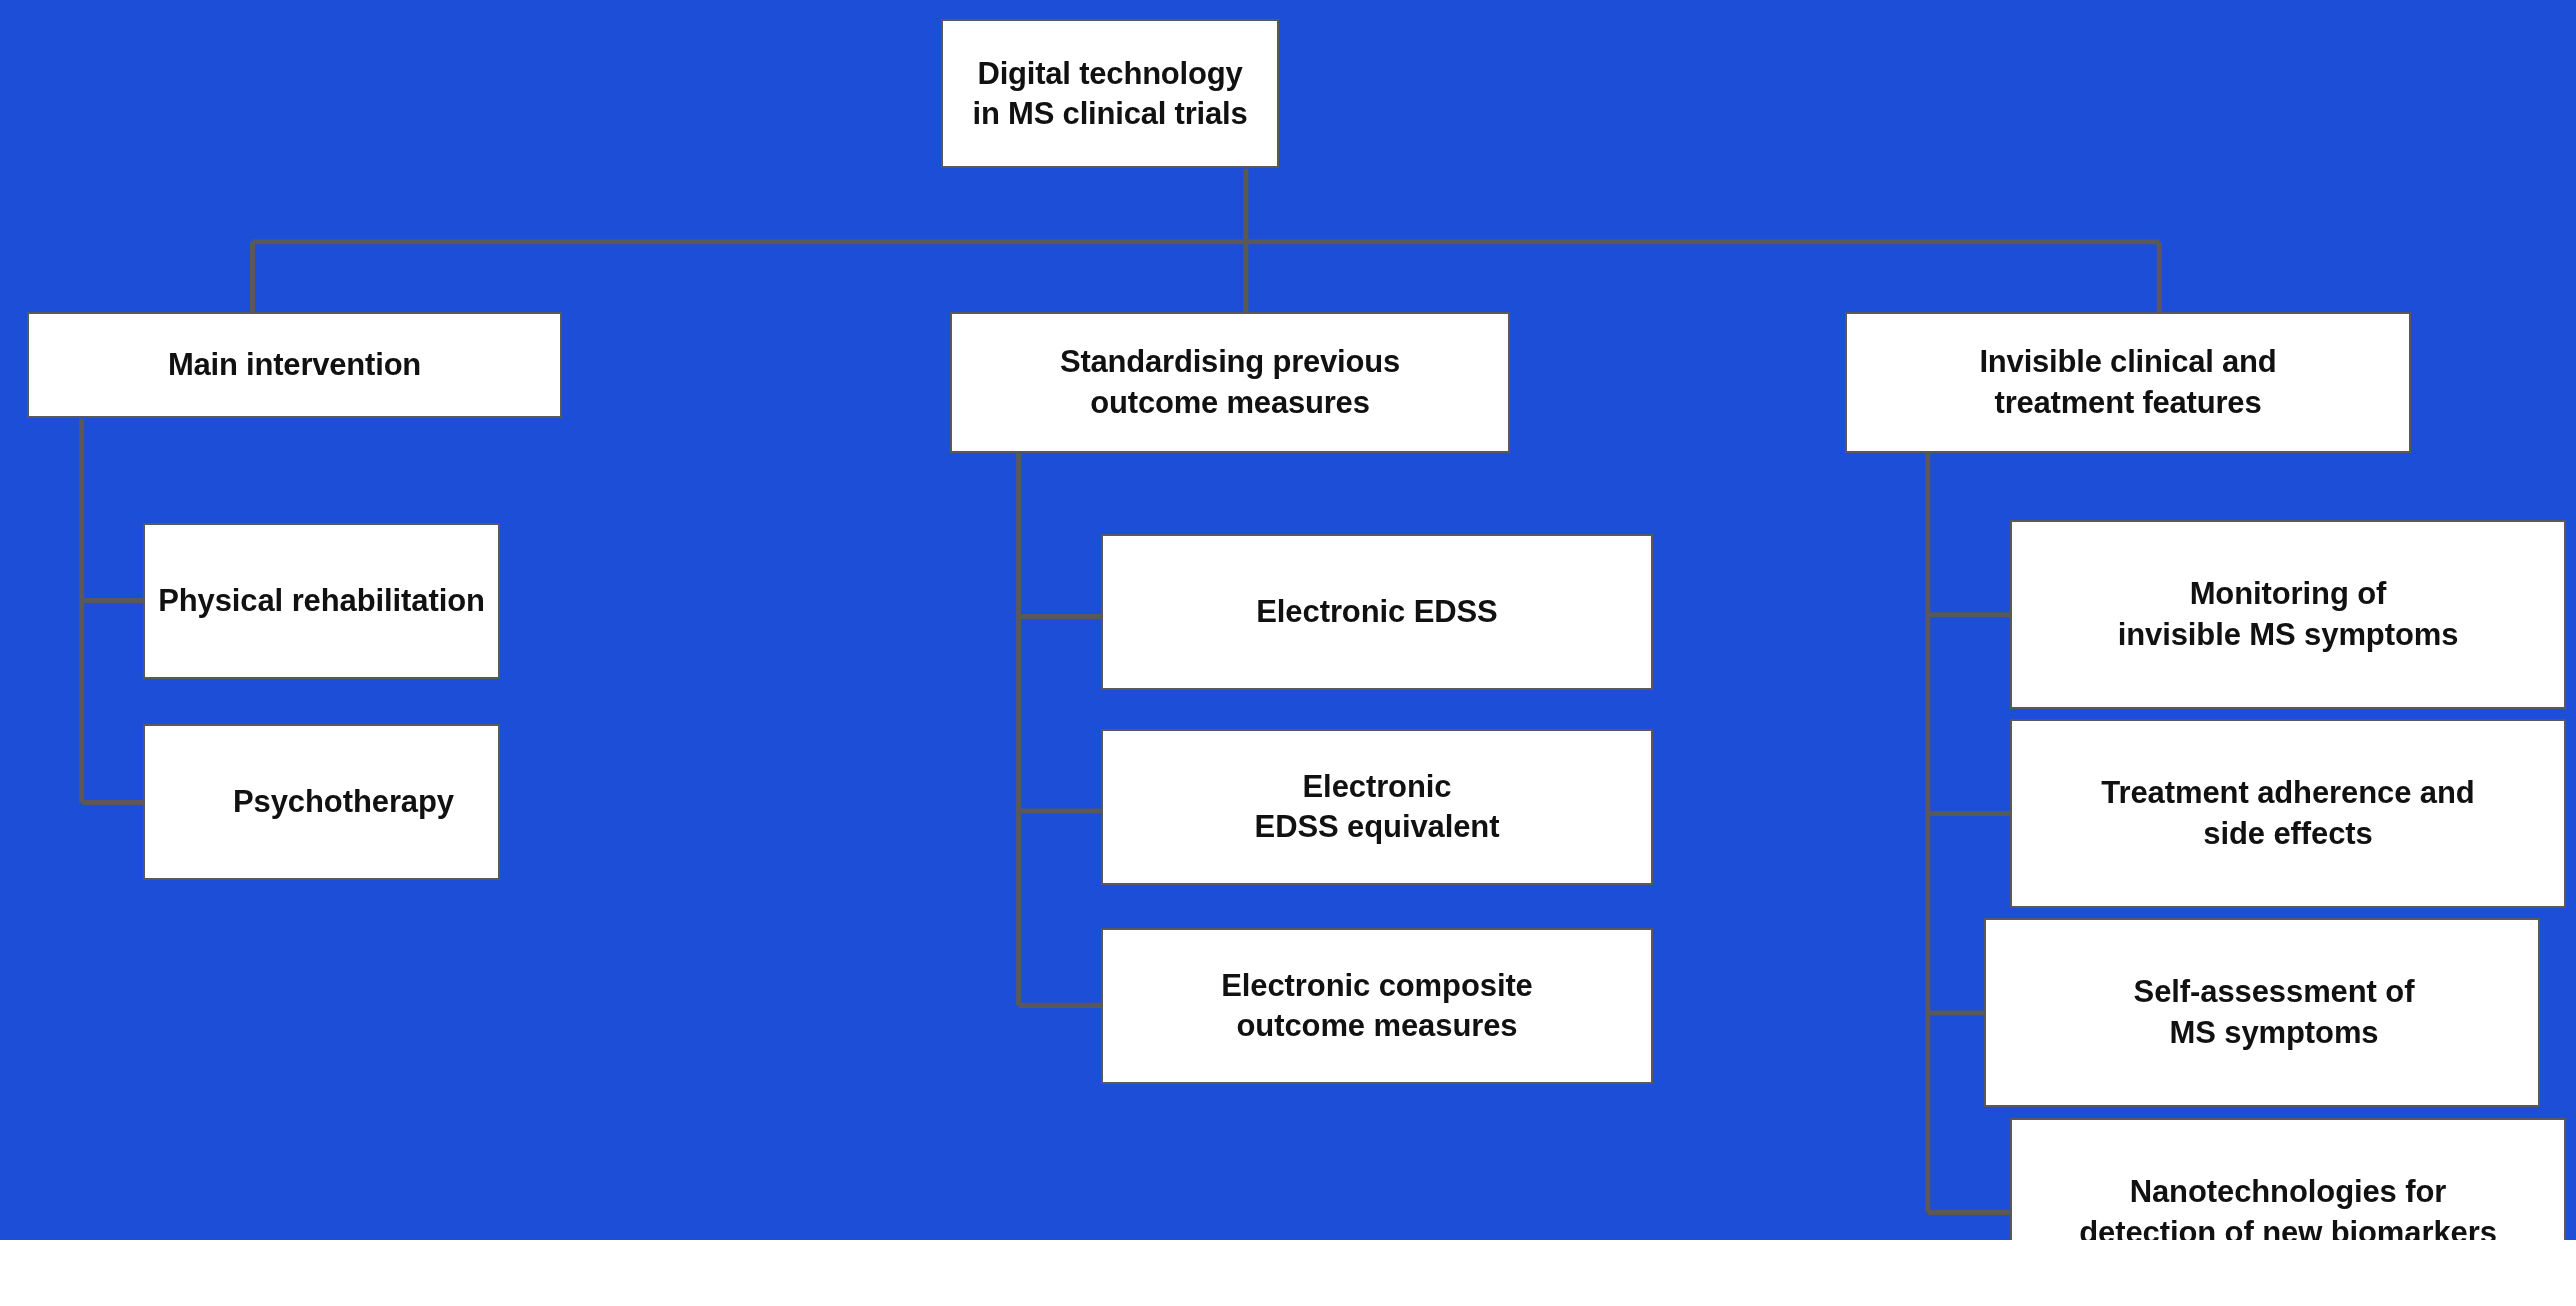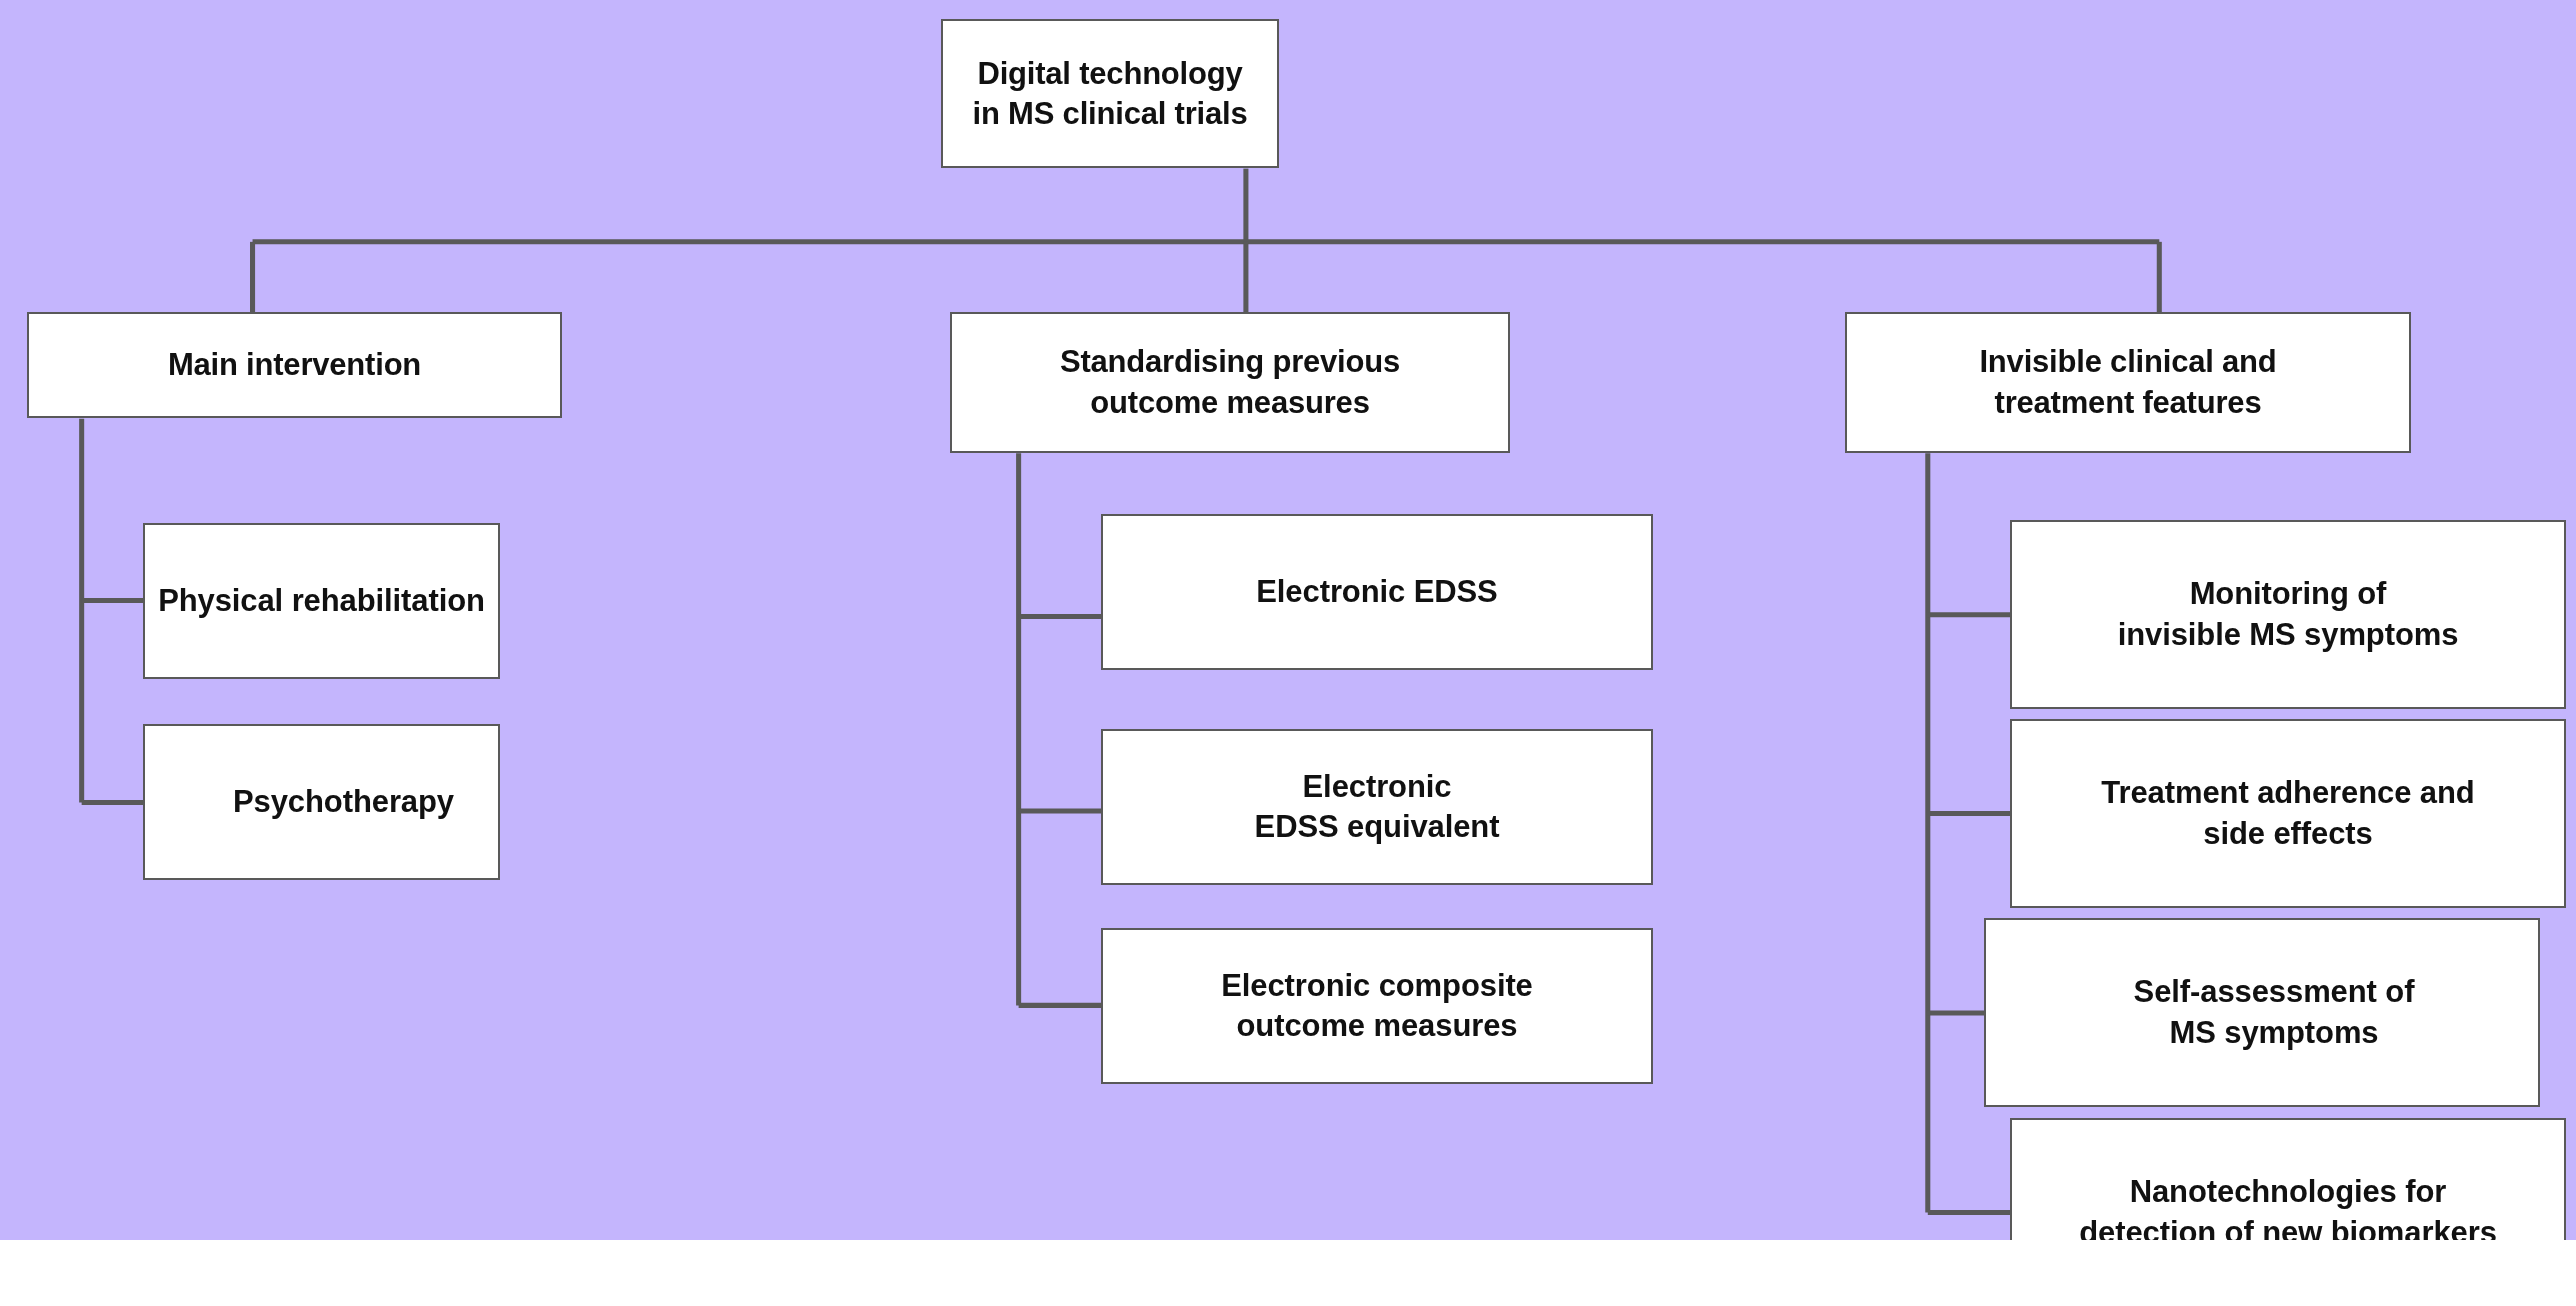--- a/index.html
+++ b/index.html
@@ -5,21 +5,21 @@
 <style>
   html, body {
     margin: 0;
     padding: 0;
     background: #ffffff;
   }
   #canvas {
     position: relative;
     width: 2576px;
     height: 1240px;
-    background: #c4b5fd;
+    background: #1d4ed8;
     font-family: "Liberation Sans", "DejaVu Sans", sans-serif;
     overflow: hidden;
   }
   #connectors {
     position: absolute;
     left: 0;
     top: 0;
     width: 2576px;
     height: 1307px;
     pointer-events: none;
@@ -100,21 +100,21 @@
 
   <div class="node level-leaf" style="left:143px; top:724px; width:357px; height:156px;padding-left:44px;">
     <span class="label">Psychotherapy</span>
   </div>
 
   <div class="node level-branch" style="left:950px; top:312px; width:560px; height:141px;">
     <span class="label">Standardising previous
 outcome measures</span>
   </div>
 
-  <div class="node level-leaf" style="left:1101px; top:514px; width:552px; height:156px;">
+  <div class="node level-leaf" style="left:1101px; top:534px; width:552px; height:156px;">
     <span class="label">Electronic EDSS</span>
   </div>
 
   <div class="node level-leaf" style="left:1101px; top:729px; width:552px; height:156px;align-items:center;">
     <span class="label">Electronic
 EDSS equivalent</span>
   </div>
 
   <div class="node level-leaf" style="left:1101px; top:928px; width:552px; height:156px;">
     <span class="label">Electronic composite

